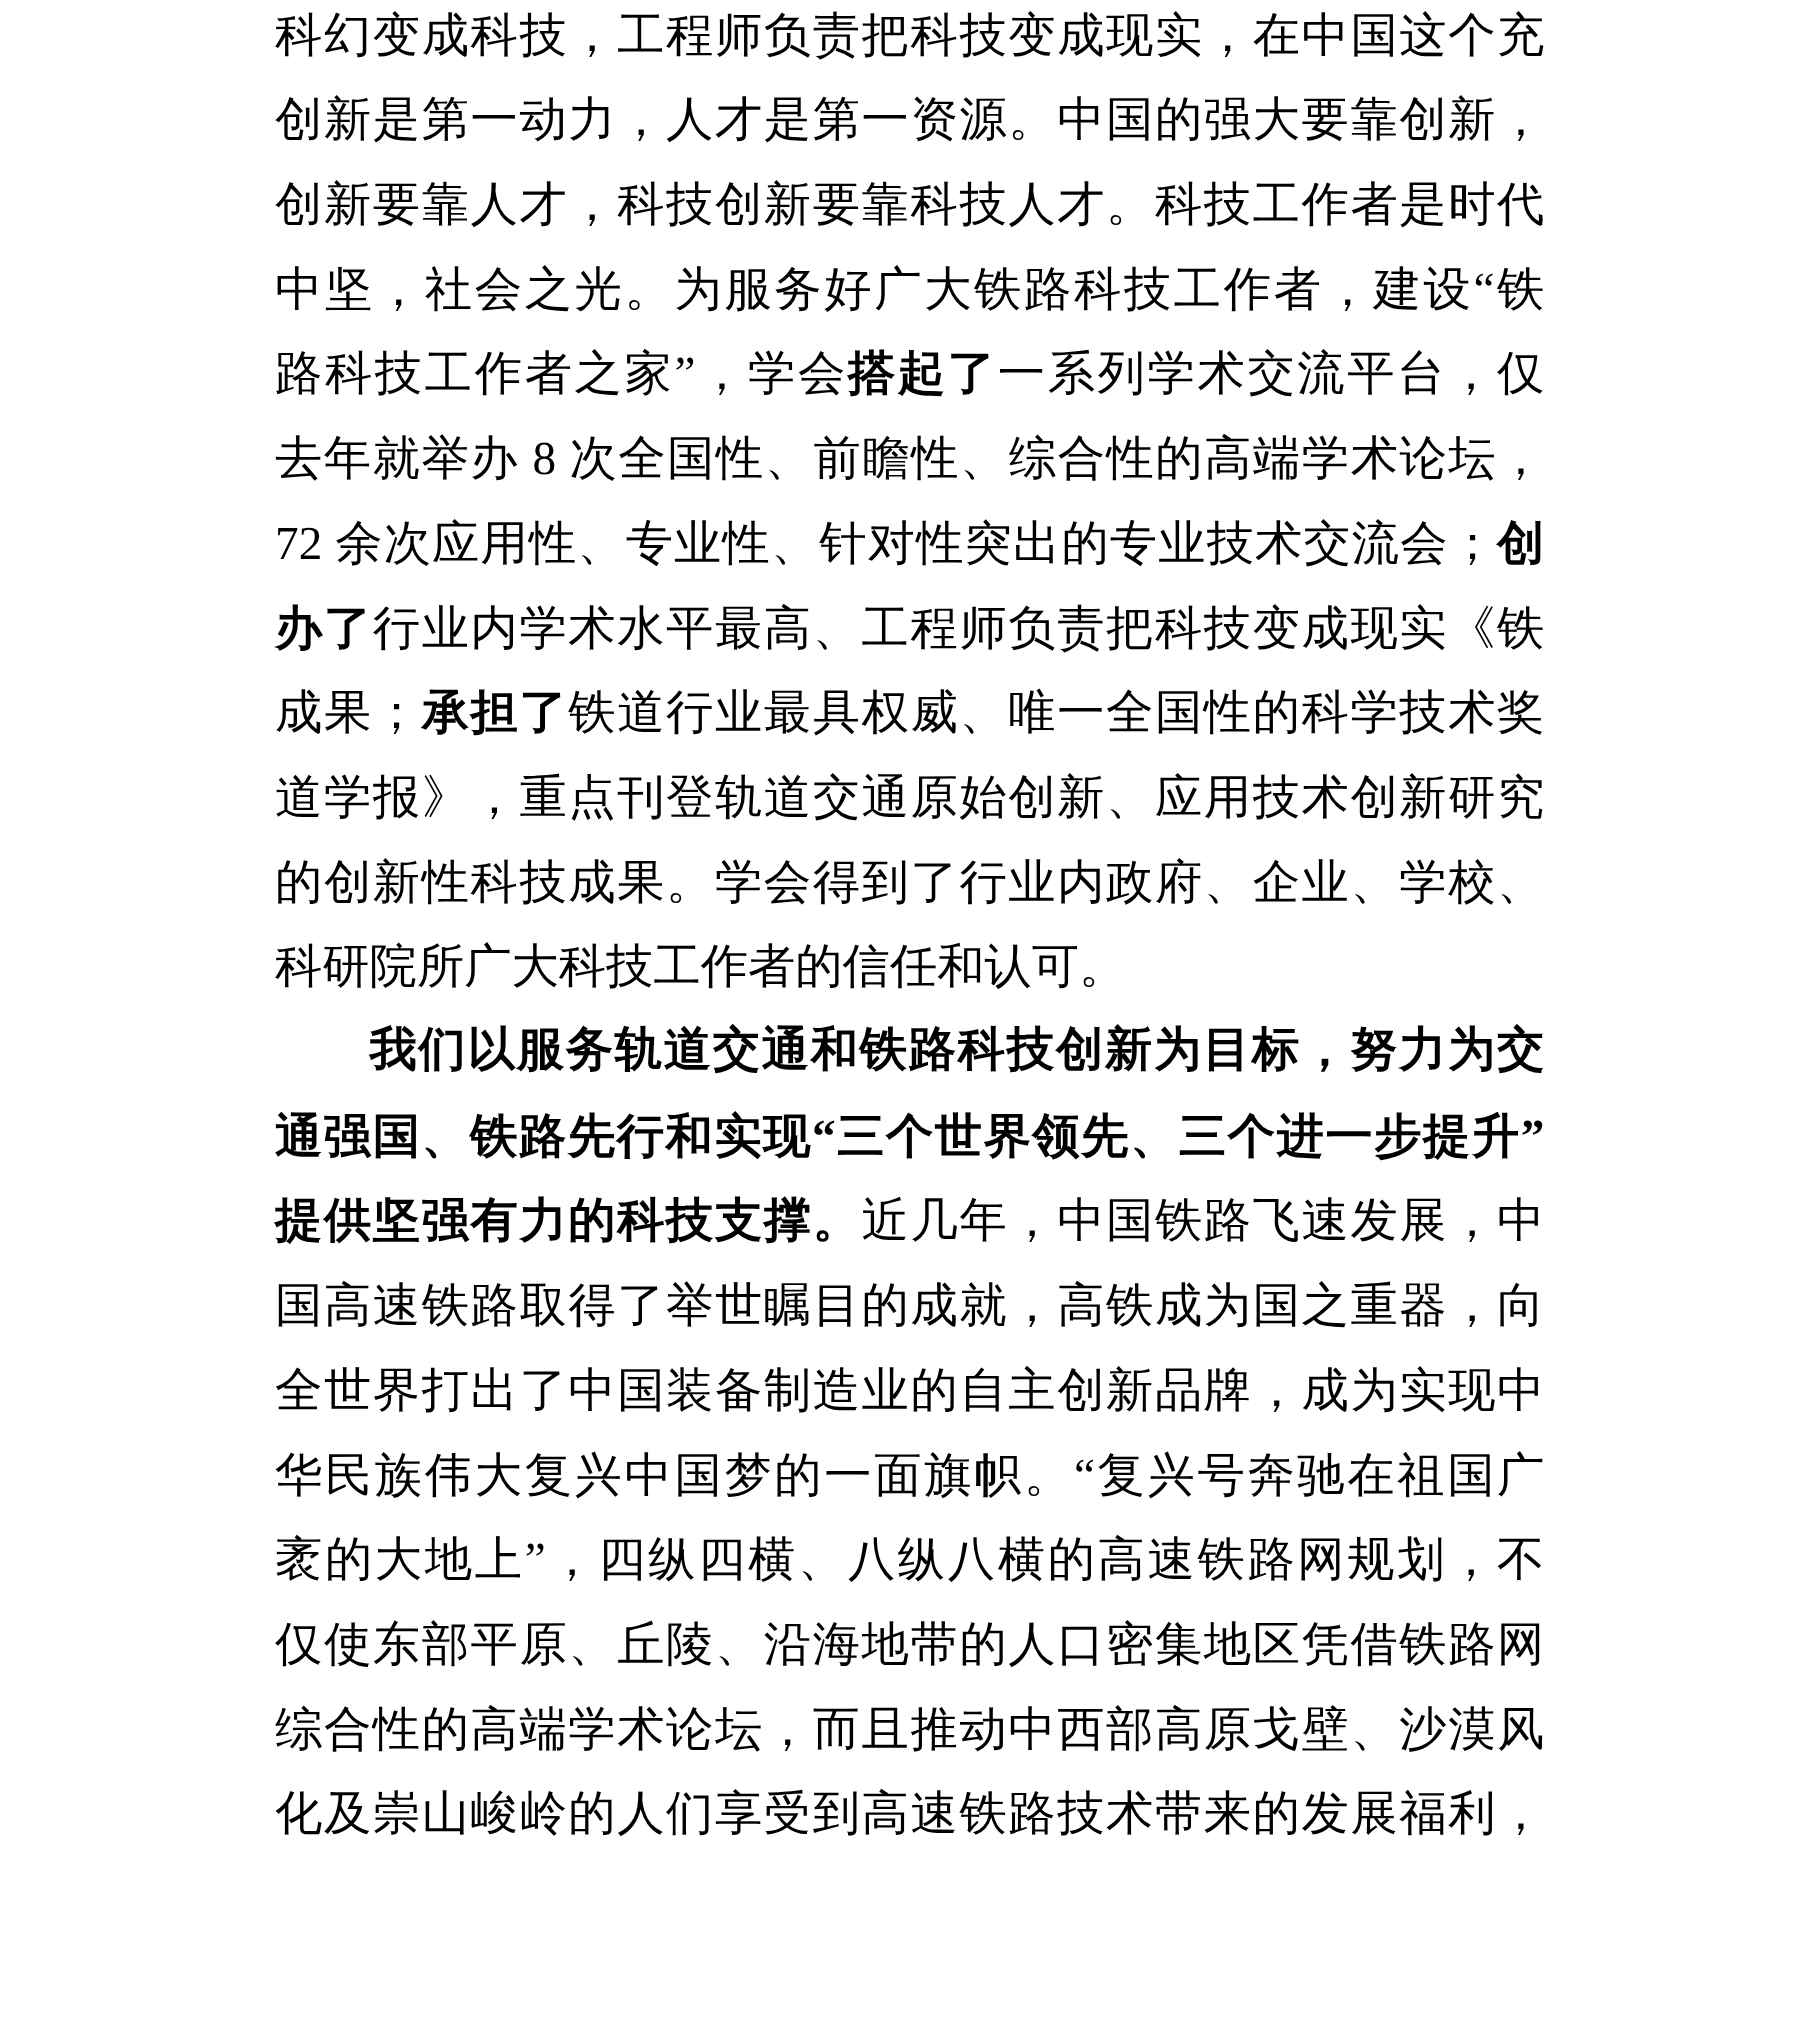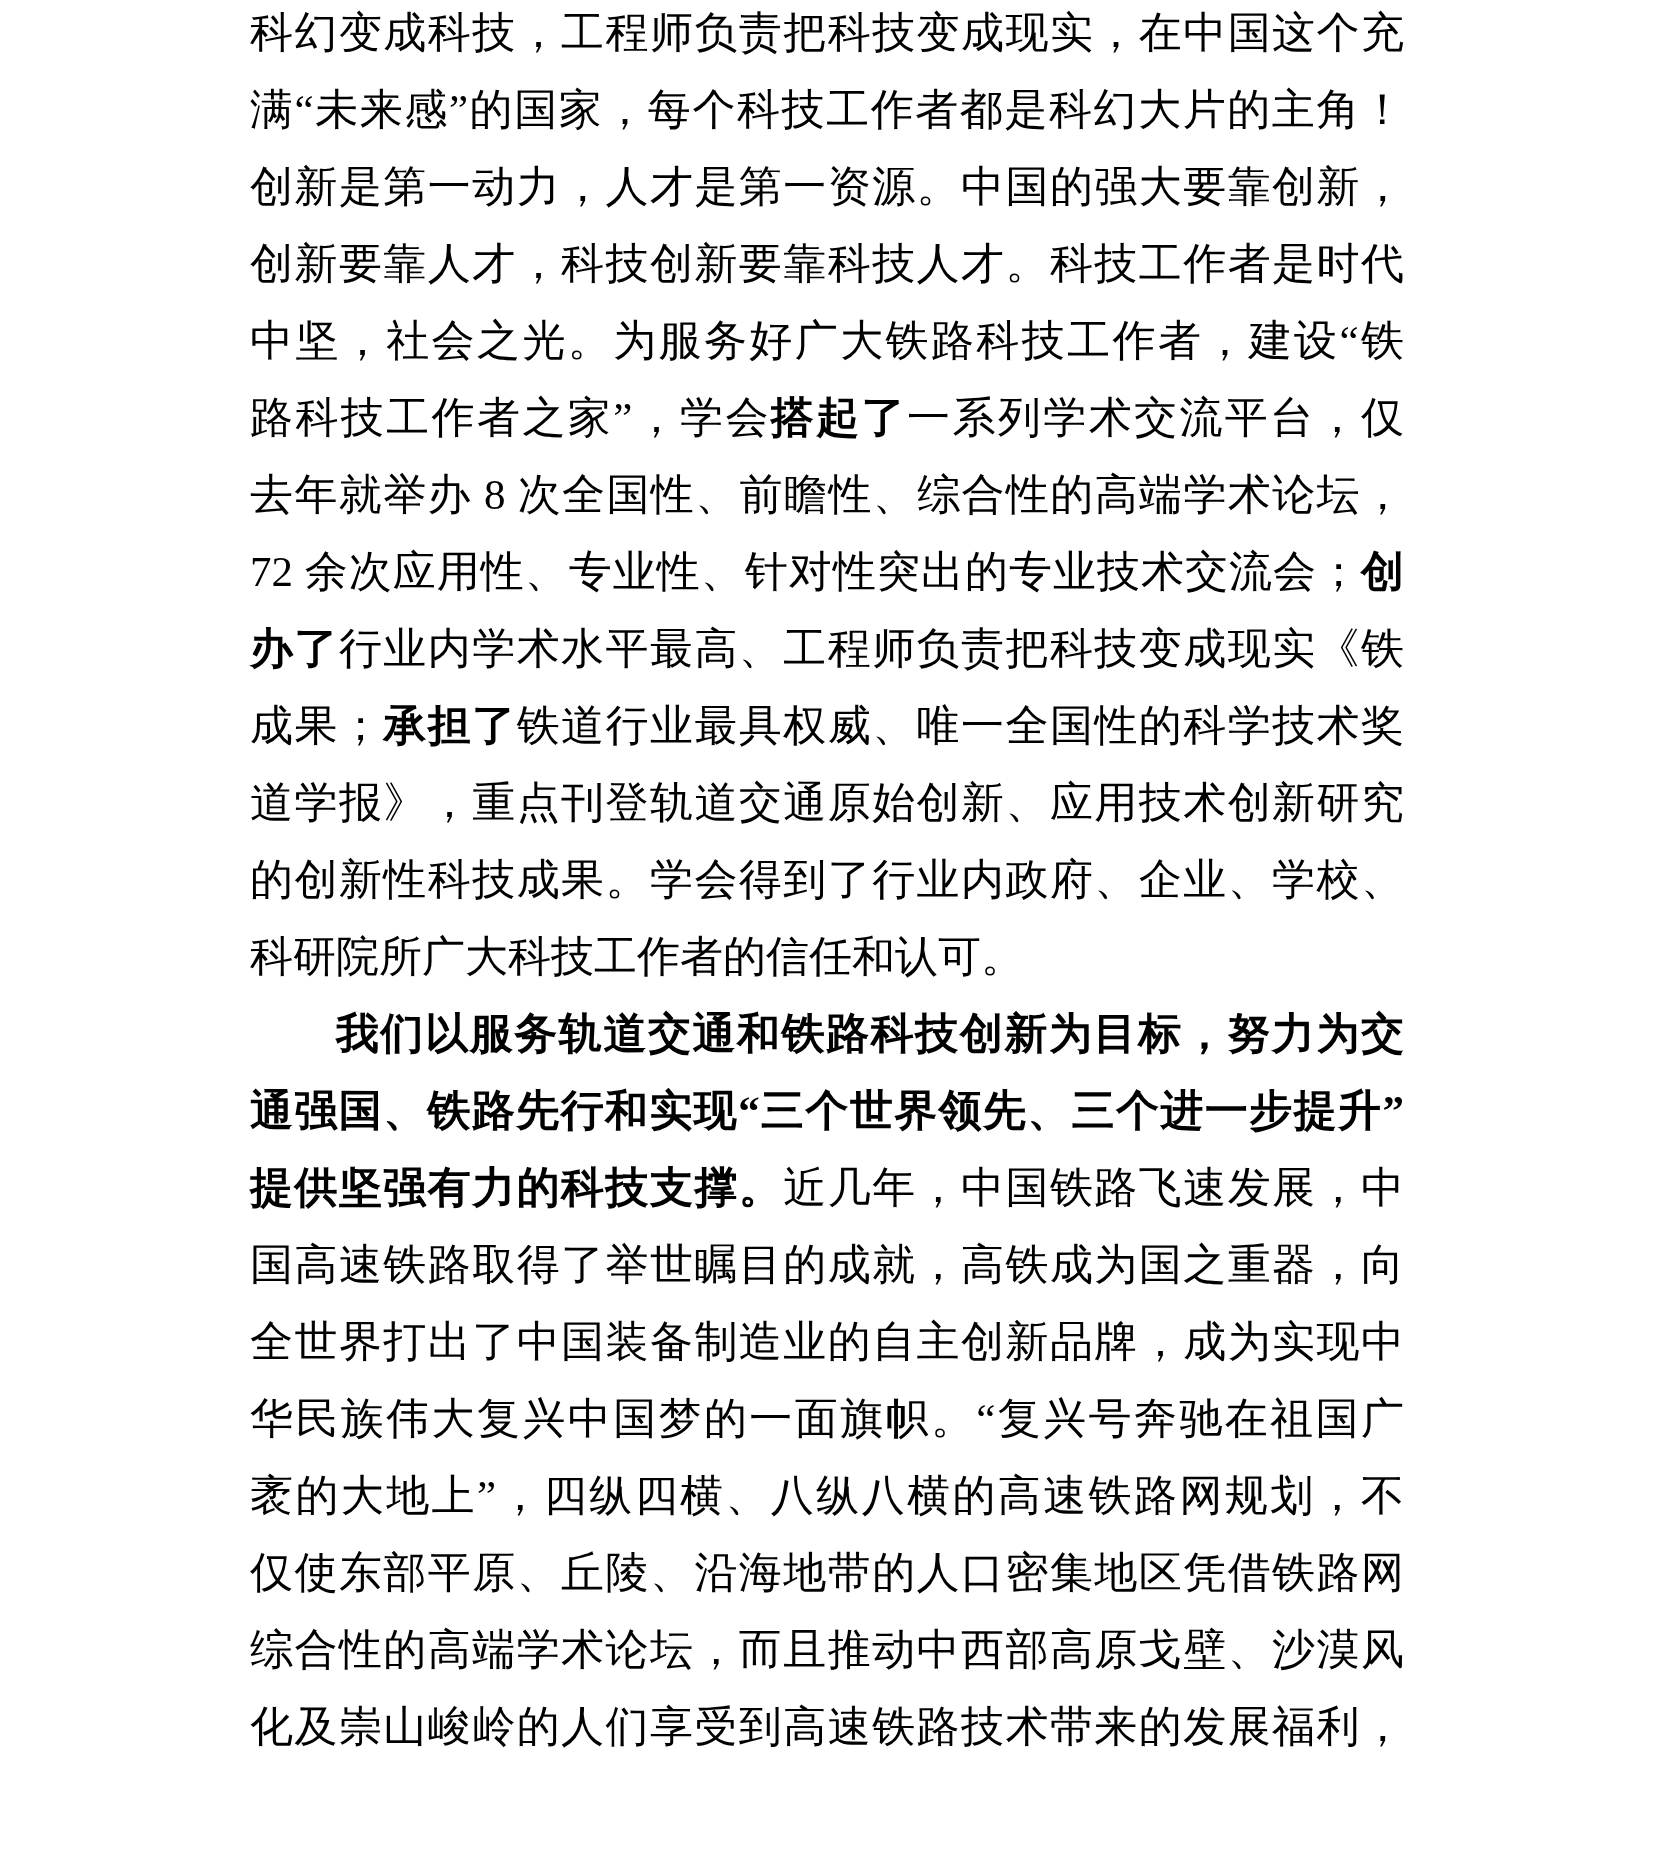--- a/index.html
+++ b/index.html
@@ -30,31 +30,31 @@
     text-align: justify;
     text-align-last: justify;
     color: #000000;
   }
   .line.no-justify {
     text-align: left;
     text-align-last: left;
   }
   .line.indent {
     text-indent: 86px;
+    font-family: Liberation Mono, monospace;
   }
   .run { font-weight: normal; }
   .run.bold { font-weight: bold; }
 </style>
 </head>
 <body>
 
 <div class="page" style="background: rgb(255, 255, 255); color: rgb(0, 0, 0);">
   <div class="text-column">
       <div class="line"><span class="run">科幻变成科技，工程师负责把科技变成现实，在中国这个充</span></div>
-      <div class="line"><span class="run">满“未来感”的国家，每个科技工作者都是科幻大片的主角！</span></div>
       <div class="line"><span class="run">创新是第一动力，人才是第一资源。中国的强大要靠创新，</span></div>
       <div class="line"><span class="run">创新要靠人才，科技创新要靠科技人才。科技工作者是时代</span></div>
       <div class="line"><span class="run">中坚，社会之光。为服务好广大铁路科技工作者，建设“铁</span></div>
       <div class="line"><span class="run">路科技工作者之家”，学会</span><span class="run bold">搭起了</span><span class="run">一系列学术交流平台，仅</span></div>
       <div class="line"><span class="run">去年就举办 8 次全国性、前瞻性、综合性的高端学术论坛，</span></div>
       <div class="line"><span class="run">72 余次应用性、专业性、针对性突出的专业技术交流会；</span><span class="run bold">创</span></div>
       <div class="line"><span class="run bold">办了</span><span class="run">行业内学术水平最高、工程师负责把科技变成现实《铁</span></div>
       <div class="line"><span class="run">成果；</span><span class="run bold">承担了</span><span class="run">铁道行业最具权威、唯一全国性的科学技术奖</span></div>
       <div class="line"><span class="run">道学报》，重点刊登轨道交通原始创新、应用技术创新研究</span></div>
       <div class="line"><span class="run">的创新性科技成果。学会得到了行业内政府、企业、学校、</span></div>

